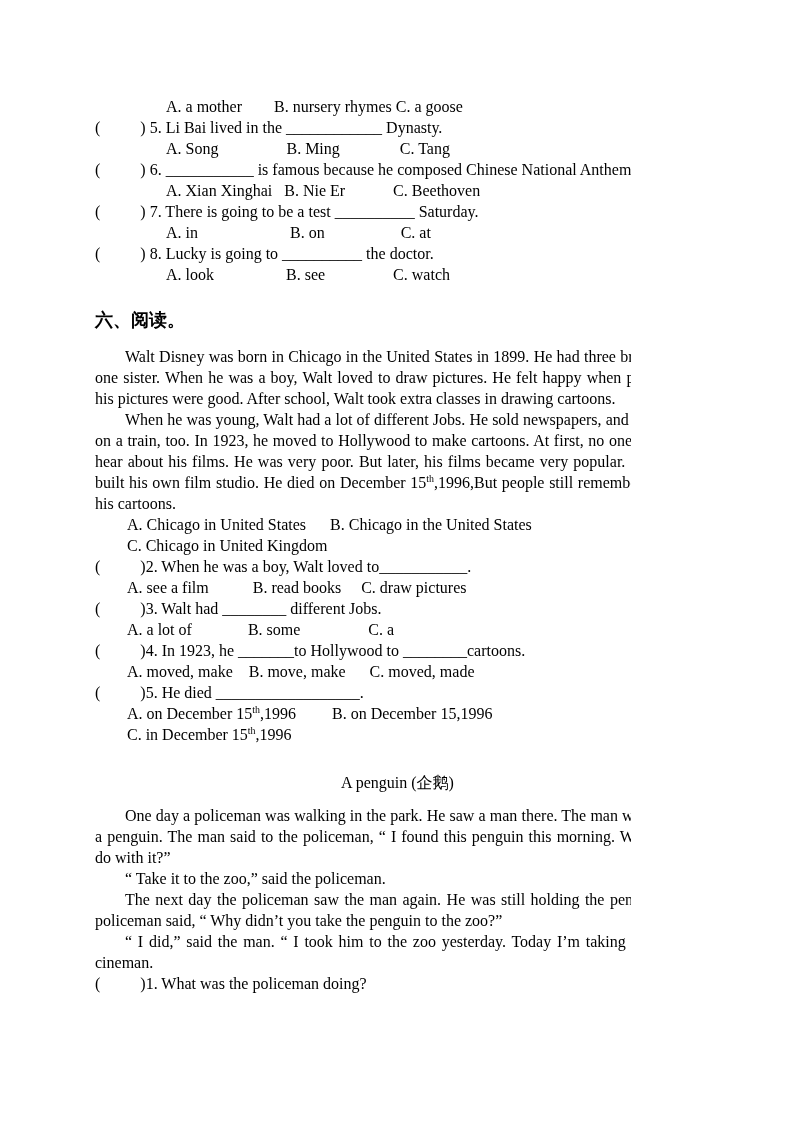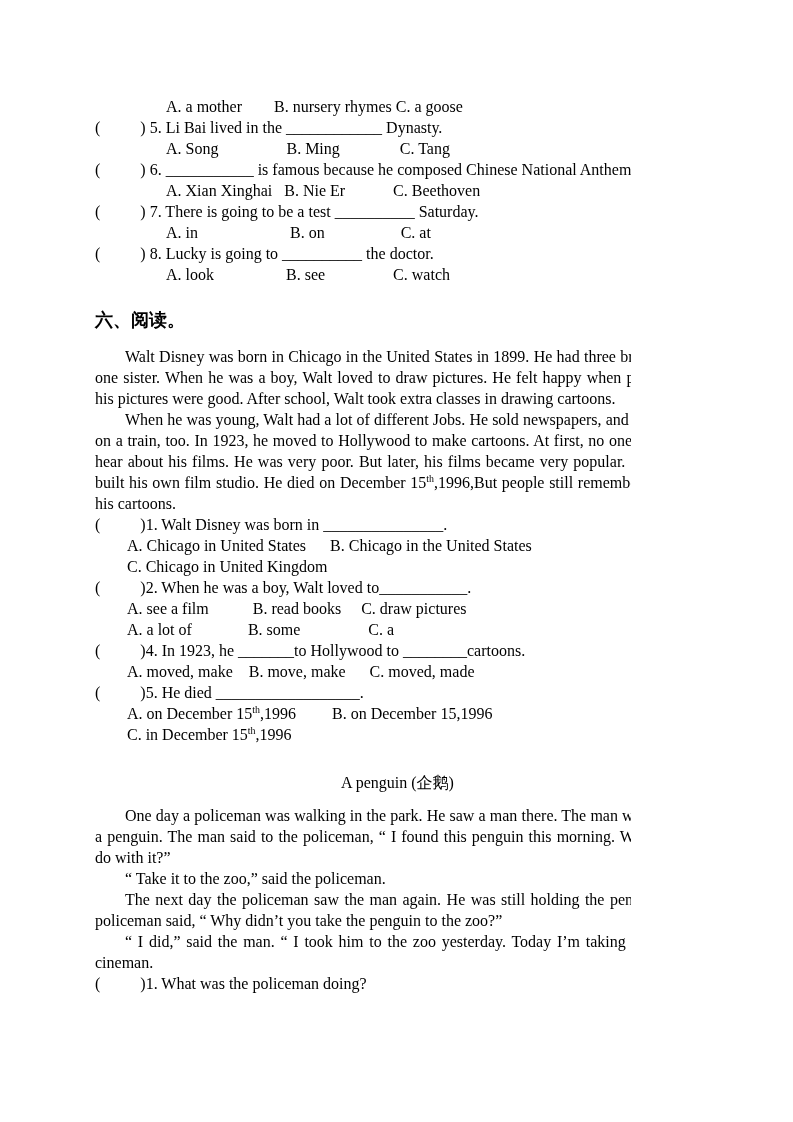--- a/index.html
+++ b/index.html
@@ -72,25 +72,25 @@
       <div class="line option">A. Song                 B. Ming               C. Tang</div>
       <div class="line question">(          ) 6. ___________ is famous because he composed Chinese National Anthem.</div>
       <div class="line option">A. Xian Xinghai   B. Nie Er            C. Beethoven</div>
       <div class="line question">(          ) 7. There is going to be a test __________ Saturday.</div>
       <div class="line option">A. in                       B. on                   C. at</div>
       <div class="line question">(          ) 8. Lucky is going to __________ the doctor.</div>
       <div class="line option">A. look                  B. see                 C. watch</div>
       <div class="line heading">六、阅读。</div>
       <div class="line paragraph">Walt Disney was born in Chicago in the United States in 1899. He had three brothers and one sister. When he was a boy, Walt loved to draw pictures. He felt happy when people said his pictures were good. After school, Walt took extra classes in drawing cartoons.</div>
       <div class="line paragraph">When he was young, Walt had a lot of different Jobs. He sold newspapers, and he worked on a train, too. In 1923, he moved to Hollywood to make cartoons. At first, no one wanted to hear about his films. He was very poor. But later, his films became very popular. In 1940,he built his own film studio. He died on December 15<sup>th</sup>,1996,But people still remember him and his cartoons.</div>
-      <div class="line question">(          )1. Walt Disney was born in _______________.</div>
       <div class="line option2">A. Chicago in United States      B. Chicago in the United States</div>
       <div class="line option2">C. Chicago in United Kingdom</div>
       <div class="line question">(          )2. When he was a boy, Walt loved to___________.</div>
       <div class="line option2">A. see a film           B. read books     C. draw pictures</div>
+      <div class="line question">(          )3. Walt had ________ different Jobs.</div>
       <div class="line option2">A. a lot of              B. some                 C. a</div>
       <div class="line question">(          )4. In 1923, he _______to Hollywood to ________cartoons.</div>
       <div class="line option2">A. moved, make    B. move, make      C. moved, made</div>
       <div class="line question">(          )5. He died __________________.</div>
       <div class="line option2">A. on December 15<sup>th</sup>,1996         B. on December 15,1996</div>
       <div class="line option2">C. in December 15<sup>th</sup>,1996</div>
       <div class="line centered">A penguin (企鹅)</div>
       <div class="line paragraph">One day a policeman was walking in the park. He saw a man there. The man was holding a penguin. The man said to the policeman, “ I found this penguin this morning. What shall I do with it?”</div>
       <div class="line paragraph">“ Take it to the zoo,” said the policeman.</div>
       <div class="line paragraph">The next day the policeman saw the man again. He was still holding the peniguin. The policeman said, “ Why didn’t you take the penguin to the zoo?”</div>

